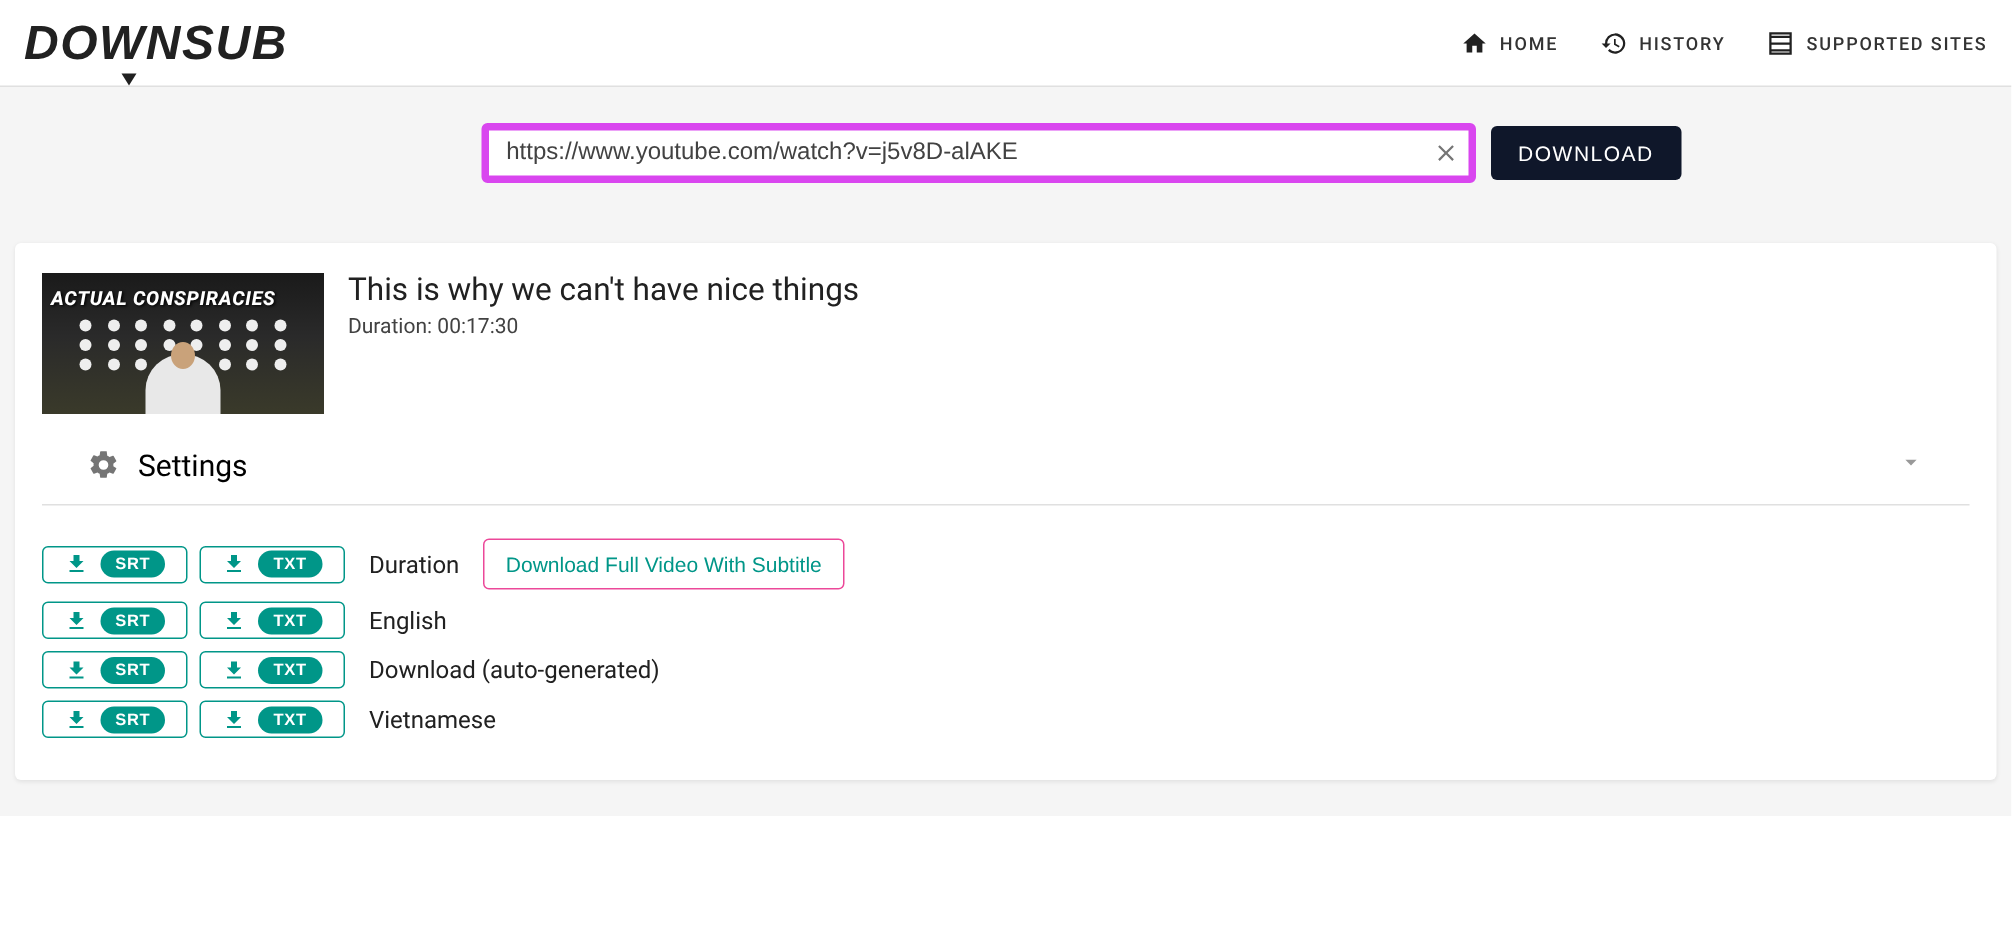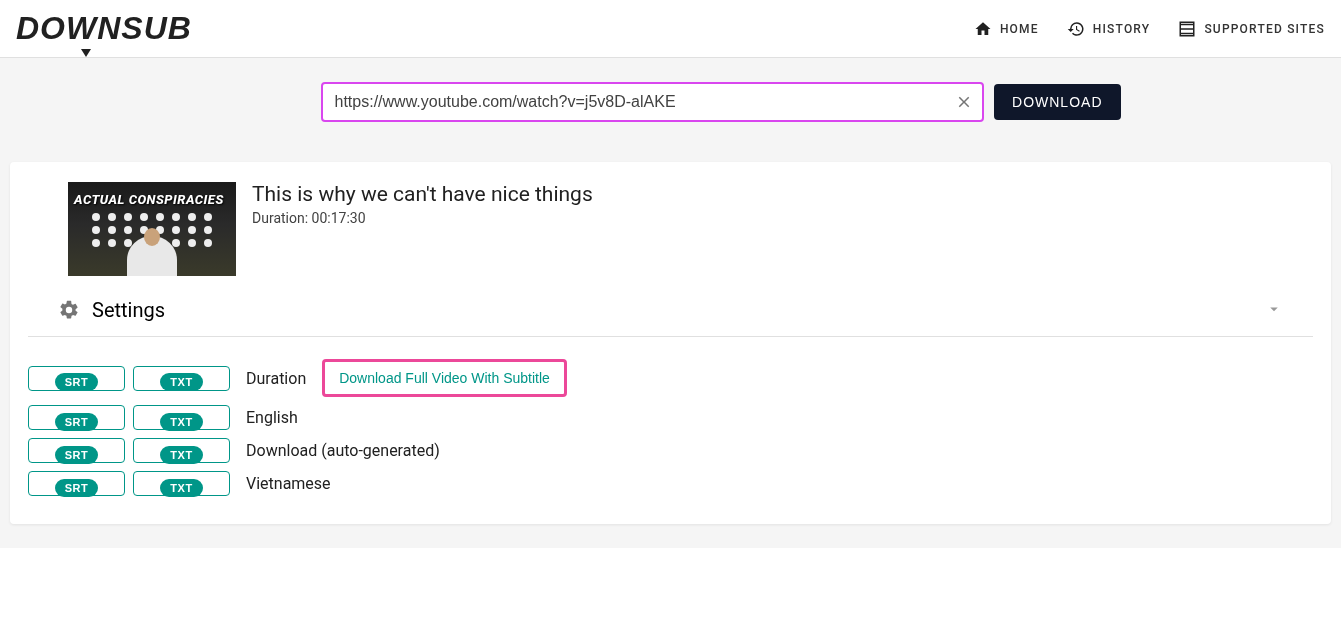--- a/index.html
+++ b/index.html
@@ -12,51 +12,51 @@
   .nav { display: flex; gap: 28px; align-items: center; }
   .nav-item { display: flex; align-items: center; gap: 8px; font-size: 12px; font-weight: 500; letter-spacing: 1.2px; color: #333; text-decoration: none; cursor: pointer; }
   .nav-item svg { width: 18px; height: 18px; fill: #212121; }
   
   
   .gray-area { background: #f5f5f5; padding: 24px 0 24px 0; }
   
   
   .search-row { display: flex; gap: 10px; align-items: center; justify-content: center; max-width: 900px; margin: 0 auto; padding-left: 100px; }
   .search-box { position: relative; flex: 1; max-width: 728px; }
-  .search-input { width: 100%; height: 40px; padding: 8px 40px 8px 12px; font-size: 16px; border: 2px solid #d946ef; border-radius: 4px; outline: none; color: #424242; }
+  .search-input { width: 100%; height: 40px; padding: 8px 40px 8px 12px; font-size: 16px; border: 5px solid #d946ef; border-radius: 4px; outline: none; color: #424242; }
   .clear-btn { position: absolute; right: 8px; top: 50%; transform: translateY(-50%); background: none; border: none; cursor: pointer; font-size: 18px; color: #757575; width: 24px; height: 24px; display: flex; align-items: center; justify-content: center; }
   .download-btn { background: #0f172a; color: #fff; border: none; border-radius: 4px; padding: 0 18px; height: 36px; font-size: 14px; font-weight: 500; letter-spacing: 1px; cursor: pointer; }
   
   
   .card { background: #fff; margin: 0 10px; border-radius: 4px; box-shadow: 0 1px 3px rgba(0,0,0,0.08); padding: 20px 18px; margin-top: 40px; }
   
   .video-info { display: flex; gap: 16px; margin-bottom: 12px; }
-  .thumb { width: 168px; height: 94px; background: #a16207; position: relative; overflow: hidden; display: flex; align-items: center; justify-content: center; margin-left: 40px; }
+  .thumb { width: 188px; height: 94px; background: #a16207; position: relative; overflow: hidden; display: flex; align-items: center; justify-content: center; }
   .thumb-dark { position: absolute; inset: 0; background: linear-gradient(180deg, #1a1a1a 0%, #2a2a2a 45%, #3a3a2a 100%); }
   .thumb-text { position: absolute; top: 10px; left: 6px; right: 6px; color: #fff; font-size: 13px; font-weight: 800; font-style: italic; letter-spacing: 0.5px; text-shadow: 1px 1px 2px #000; z-index: 2; }
   .thumb-person { position: absolute; bottom: 0; left: 50%; transform: translateX(-50%); width: 50px; height: 40px; background: #e8e8e8; border-radius: 50% 50% 0 0 / 60% 60% 0 0; z-index: 2; }
   .thumb-head { position: absolute; bottom: 30px; left: 50%; transform: translateX(-50%); width: 16px; height: 18px; background: #c9a27a; border-radius: 50%; z-index: 3; }
   .thumb-dots { position: absolute; top: 28px; left: 20px; right: 20px; height: 40px; z-index: 1; display: grid; grid-template-columns: repeat(8, 1fr); grid-template-rows: repeat(3, 1fr); }
   .thumb-dots span { width: 8px; height: 8px; background: #eee; border-radius: 50%; margin: auto; }
   
   .video-meta .title { font-size: 21px; font-weight: 400; color: #212121; margin-bottom: 4px; }
   .video-meta .duration { font-size: 14px; color: #424242; }
   
   .settings-row { display: flex; align-items: center; justify-content: space-between; padding: 10px 30px 14px 30px; border-bottom: 1px solid #e0e0e0; margin-bottom: 22px; cursor: pointer; }
   .settings-left { display: flex; align-items: center; gap: 12px; }
   .settings-left svg { width: 22px; height: 22px; fill: #757575; }
   .settings-label { font-size: 20px; color: #000000; }
   .chevron { color: #999; font-size: 14px; }
   
   .lang-row { display: flex; align-items: center; gap: 8px; margin-bottom: 8px; }
-  .dl-btn { display: inline-flex; align-items: center; gap: 8px; border: 1px solid #009688; border-radius: 4px; background: #fff; padding: 7px 4px; cursor: pointer; height: 25px; width: 97px; justify-content: center; flex-direction: column; }
+  .dl-btn { display: inline-flex; align-items: center; gap: 8px; border: 1px solid #009688; border-radius: 4px; background: #fff; padding: 7px 4px; cursor: pointer; height: 25px; width: 97px; justify-content: center; }
   .dl-btn svg { width: 16px; height: 16px; fill: #009688; }
   .pill { background: #009688; color: #fff; font-size: 11px; font-weight: 600; padding: 3px 10px; border-radius: 10px; letter-spacing: 0.5px; }
   .lang-name { font-size: 16px; color: #212121; margin-left: 8px; margin-right: 8px; }
-  .full-btn { border: 3px solid #ec4899; color: #009688; background: #fff; border-radius: 4px; padding: 8px 14px; font-size: 14px; cursor: pointer; }
+  .full-btn { border: 1px solid #ec4899; color: #009688; background: #fff; border-radius: 4px; padding: 8px 14px; font-size: 14px; cursor: pointer; }
   
   .bilingual { display: flex; align-items: center; gap: 10px; margin-top: 26px; padding-left: 10px; }
   .bilingual svg { width: 22px; height: 20px; fill: #212121; }
   .bilingual-label { font-size: 20px; color: #212121; }
 </style>
 </head>
 <body>
 
 <div class="header">
   <div class="logo">

